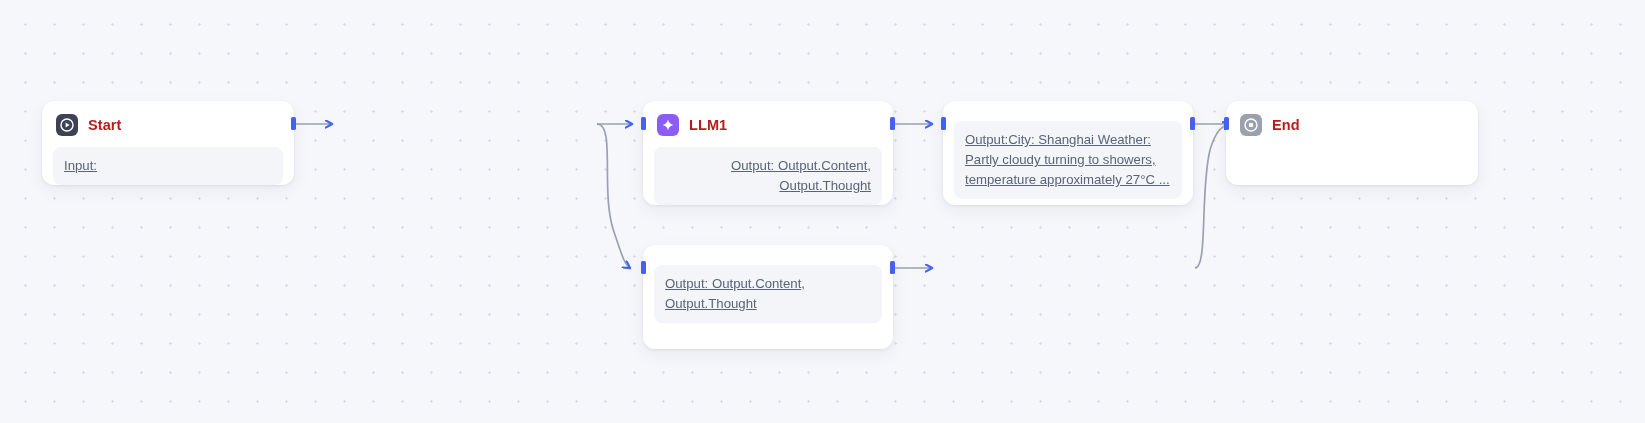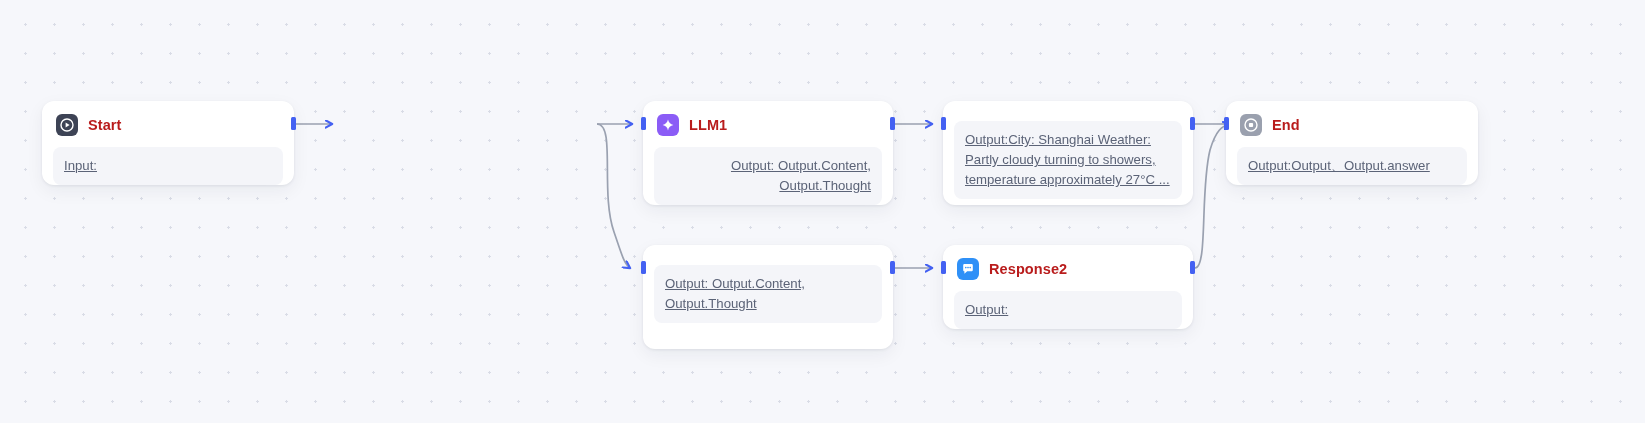--- a/index.html
+++ b/index.html
@@ -154,39 +154,22 @@
     <span class="port port-in" style="top:16px;"></span>
     <div class="node-header">
       <span class="node-icon icon-end">
         <svg width="14" height="14" viewBox="0 0 14 14">
           <circle cx="7" cy="7" r="6" fill="none" stroke="#ffffff" stroke-width="1.4"></circle>
           <rect x="4.9" y="4.9" width="4.2" height="4.2" rx="1" fill="#ffffff"></rect>
         </svg>
       </span>
       <span class="node-title">End</span>
     </div>
-    <div class="node-body">Output:Output、Output.answer</div>
   </div>
 
   <div class="node" id="node-llm2" style="left:643px; top:245px; width:250px; height:104px;">
     <span class="port port-in" style="top:16px;"></span>
     <span class="port port-out" style="top:16px;"></span>
     <div class="node-body">Output: Output.Content, Output.Thought</div>
   </div>
 
-  <div class="node" id="node-response2" style="left:943px; top:245px; width:250px; height:84px;">
-    <span class="port port-in" style="top:16px;"></span>
-    <span class="port port-out" style="top:16px;"></span>
-    <div class="node-header">
-      <span class="node-icon icon-resp">
-        <svg width="14" height="14" viewBox="0 0 14 14">
-          <path d="M2.2,3.2 C2.2,2.4 2.8,1.9 3.6,1.9 L10.4,1.9 C11.2,1.9 11.8,2.4 11.8,3.2 L11.8,7.9 C11.8,8.7 11.2,9.3 10.4,9.3 L6.2,9.3 L3.4,11.7 L3.4,9.3 C2.7,9.2 2.2,8.7 2.2,7.9 Z" fill="#ffffff"></path>
-          <circle cx="4.8" cy="5.6" r="0.82" fill="#2f90f7"></circle>
-          <circle cx="7.0" cy="5.6" r="0.82" fill="#2f90f7"></circle>
-          <circle cx="9.2" cy="5.6" r="0.82" fill="#2f90f7"></circle>
-        </svg>
-      </span>
-      <span class="node-title">Response2</span>
-    </div>
-    <div class="node-body">Output:</div>
-  </div>
 
 </div>
 
 </body></html>

